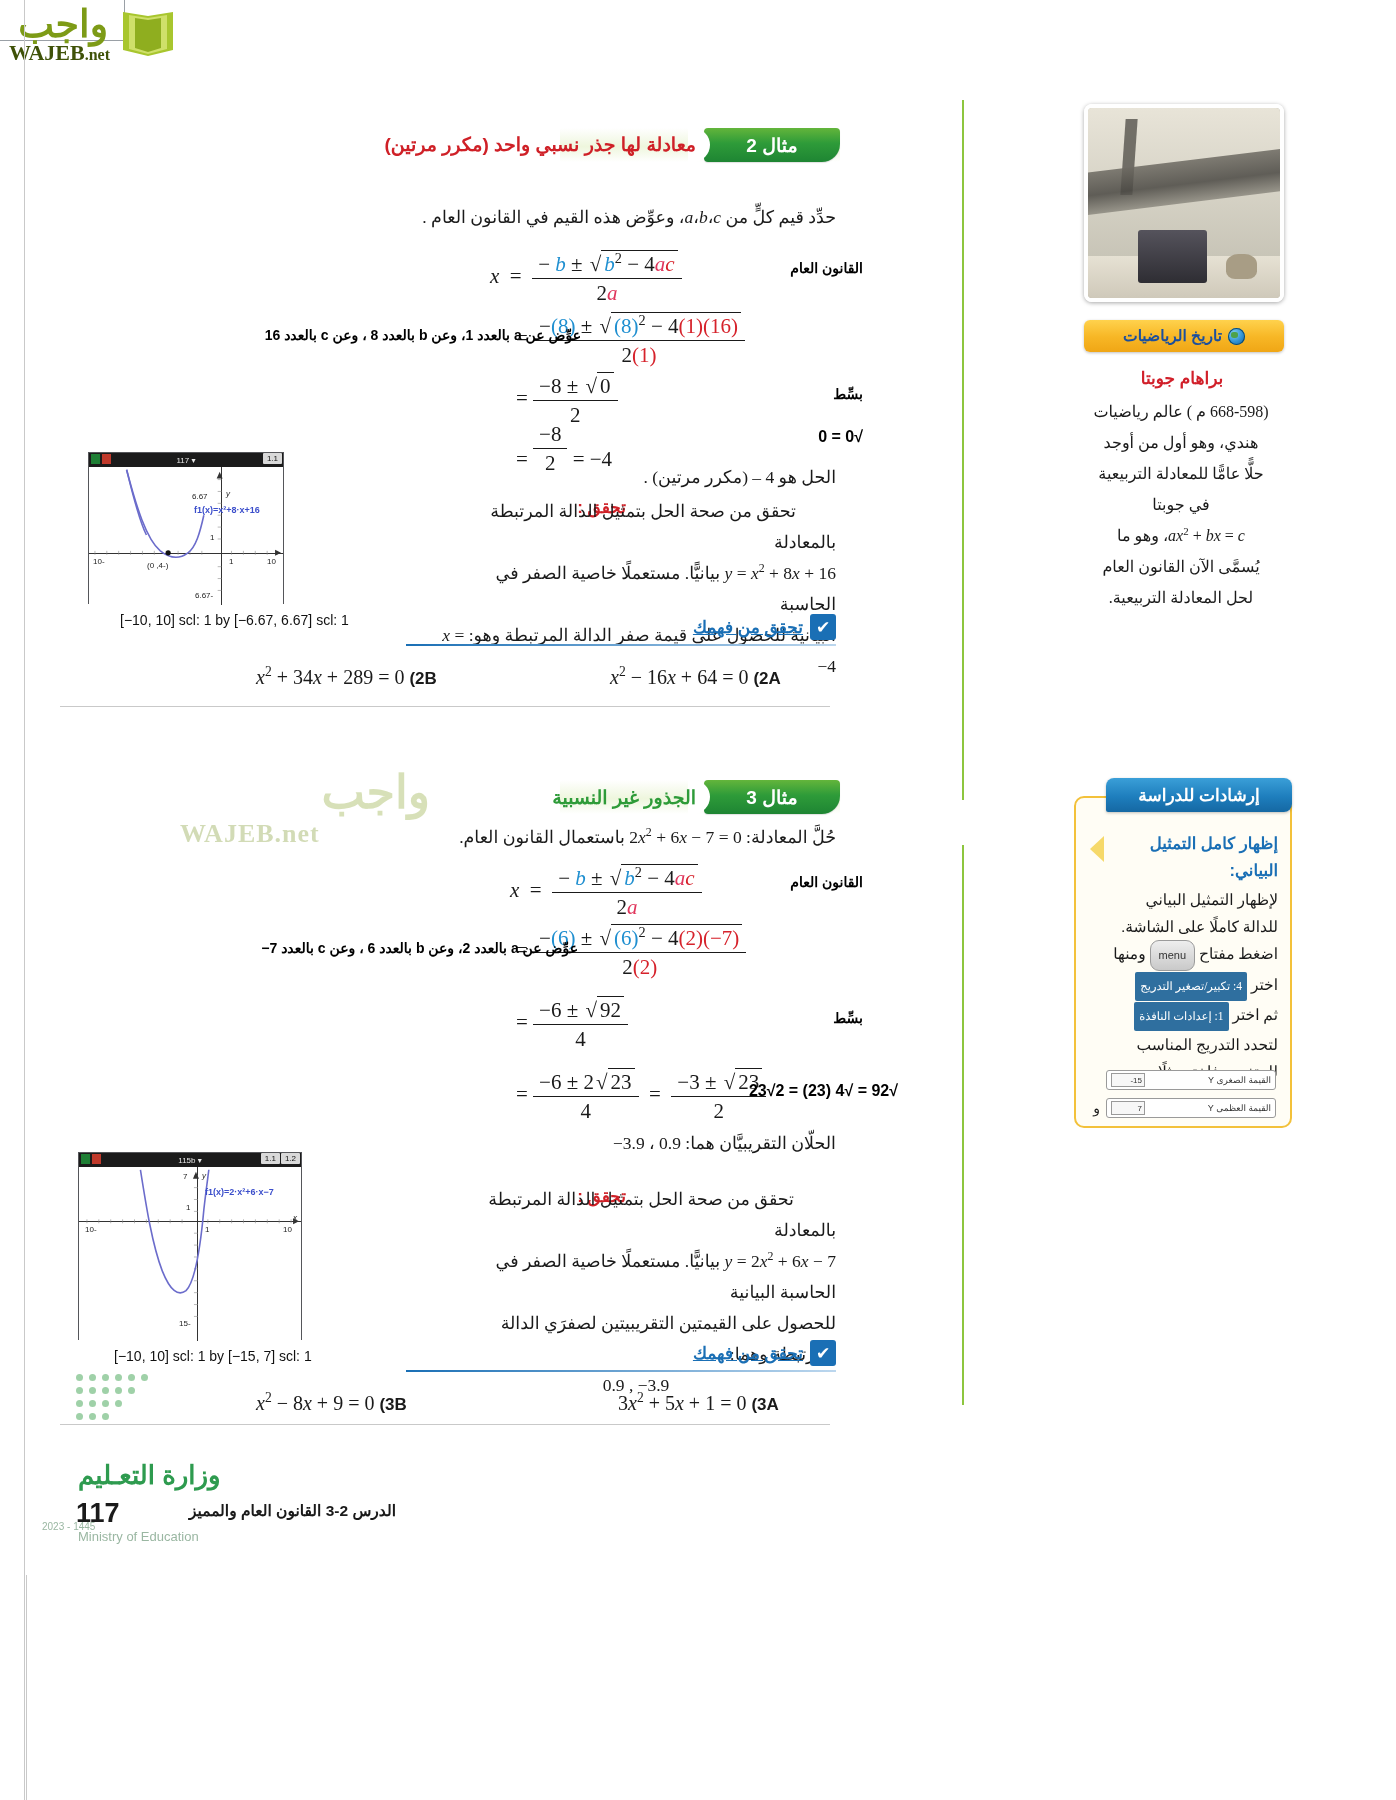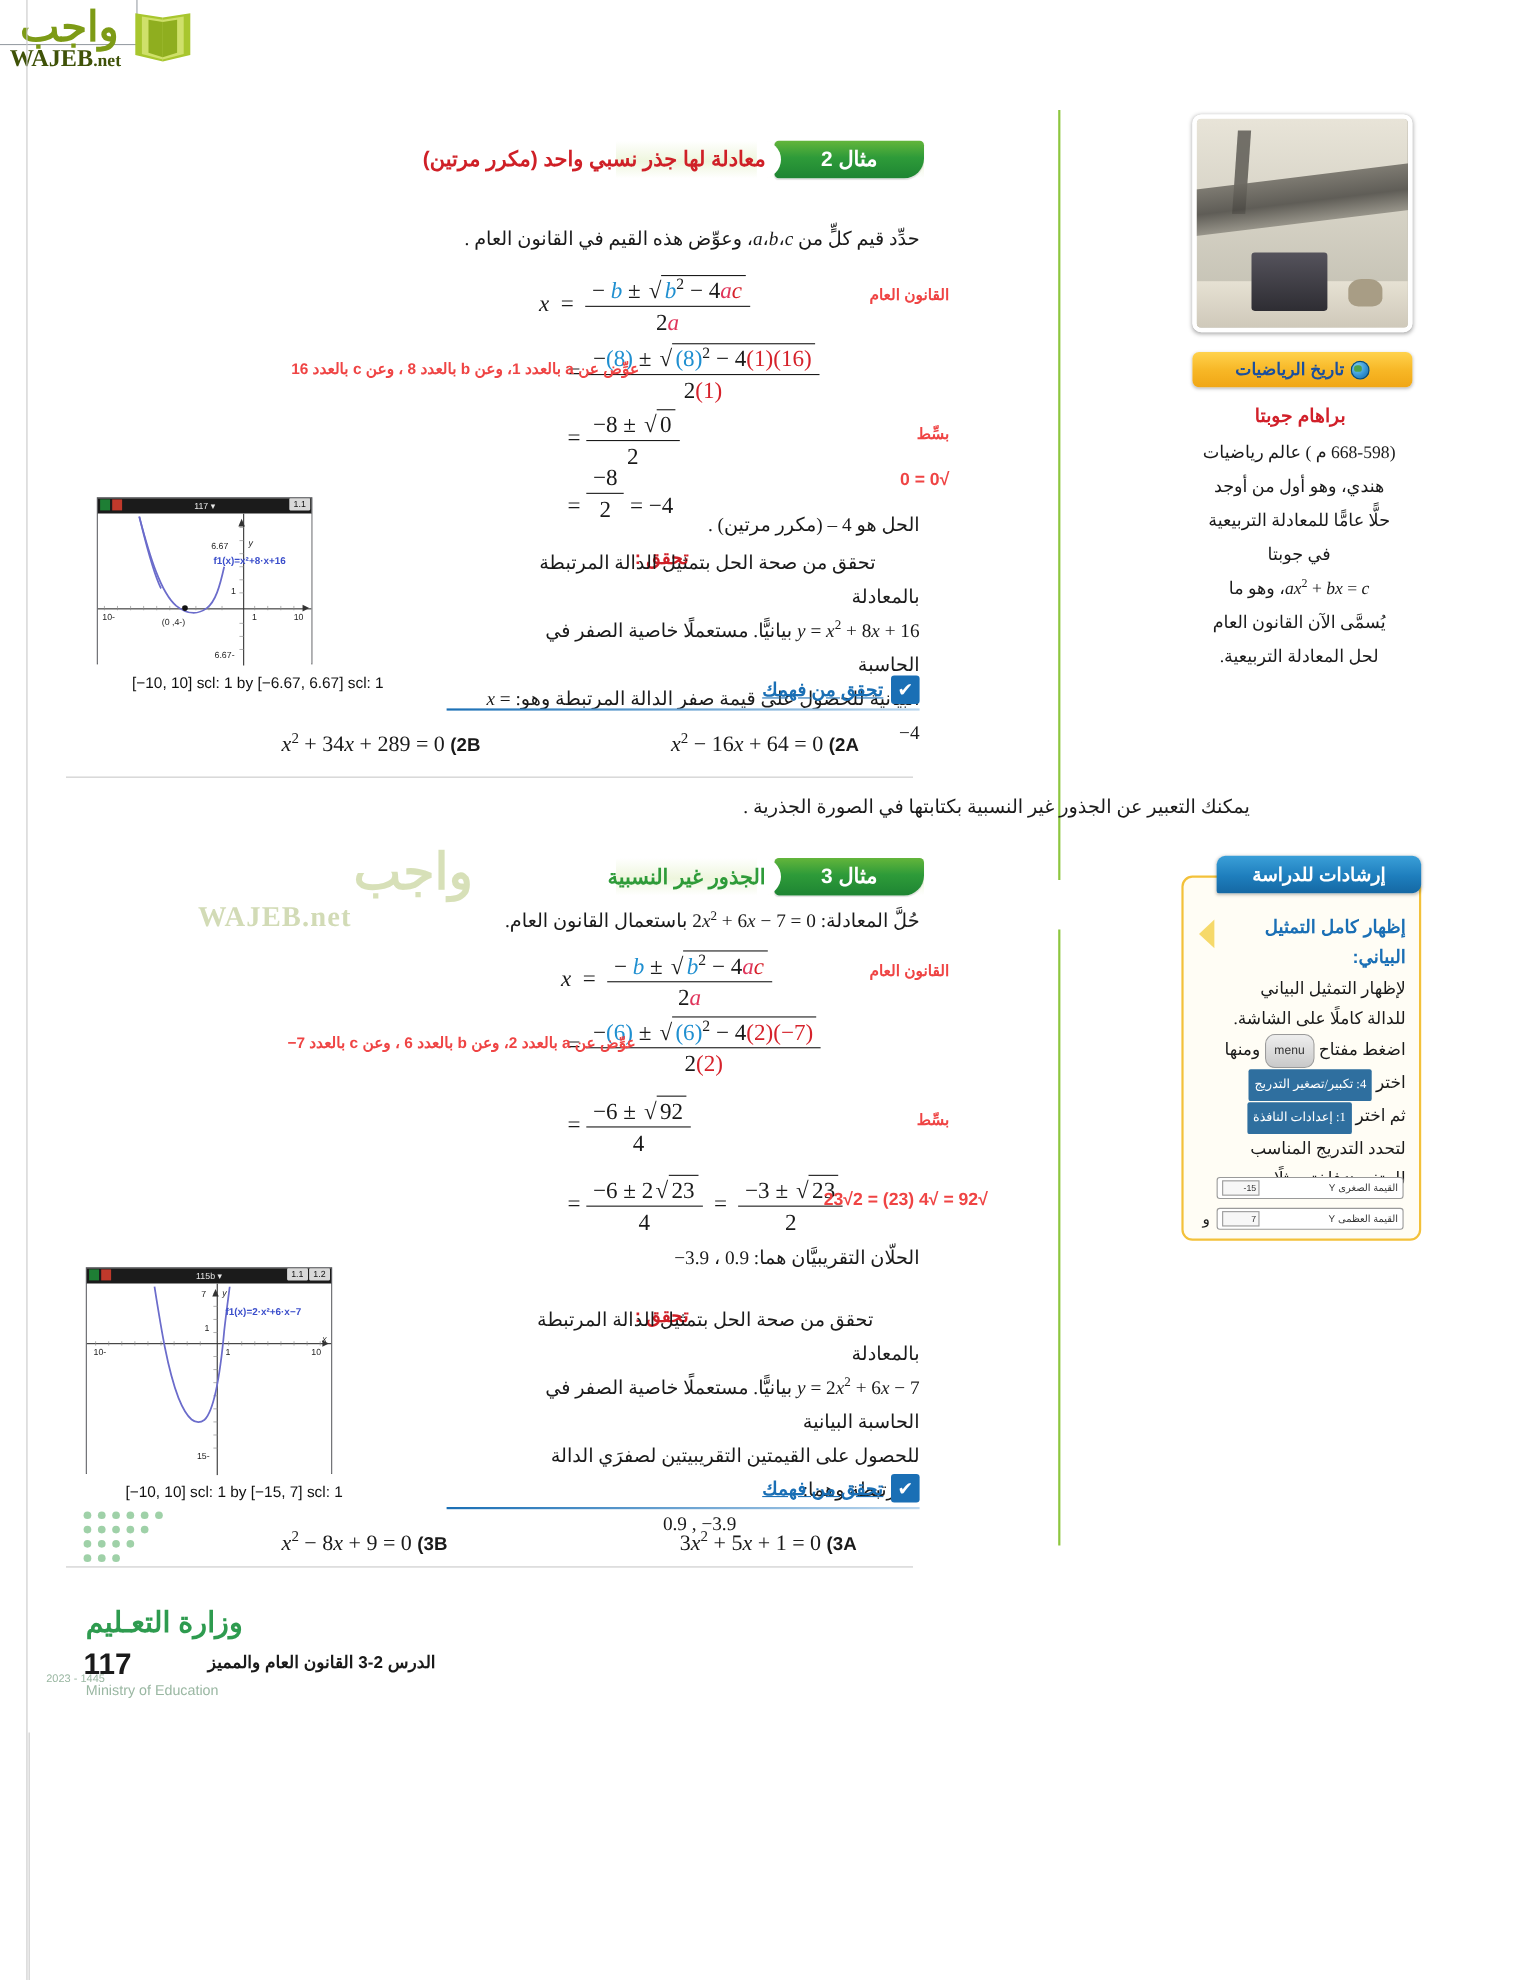--- a/index.html
+++ b/index.html
@@ -78,21 +78,21 @@
   .frac .den { display:block; padding:2px 6px 0 6px; }
   .sqrt { display:inline-block; position:relative; padding-left:2px; }
   .sqrt > .rad { display:inline-block; }
   .radicand { display:inline-block; border-top:1.5px solid currentColor; padding:1px 3px 0 3px; margin-right:-2px;}
   .blue { color:#1f8fd0; }
   .red  { color:#d6222b; }
   .pink { color:#e0365c; }
 
   .eqline { position:absolute; direction:ltr; font-family:"Liberation Serif", serif; font-size:21px; }
   .note {
-    position:absolute; direction:rtl; color:#ef4444;
+    position:absolute; direction:rtl; color:#000000;
     font-size:14px; font-weight:bold; white-space:nowrap;
   }
 
   
   .calc {
     position:absolute; background:#ffffff;
     border:1px solid #55565a; padding:0;
   }
   .calc-bar {
     height:14px; background:#1b1b1b; display:flex; align-items:center;
@@ -416,21 +416,20 @@
 
   <div class="prob" style="left:610px; top:666px;">
     <span class="mathtxt"><i>x</i><sup>2</sup> − 16<i>x</i> + 64 = 0</span>&nbsp;<span class="tag">(2A</span>
   </div>
   <div class="prob" style="left:256px; top:666px;">
     <span class="mathtxt"><i>x</i><sup>2</sup> + 34<i>x</i> + 289 = 0</span>&nbsp;<span class="tag">(2B</span>
   </div>
 
   <div class="hr-foot" style="left:60px; top:706px; width:770px;"></div>
 
-  <div class="body-ar" style="right:140px; top:718px; width:700px; text-align:center;">يمكنك التعبير عن الجذور غير النسبية بكتابتها في الصورة الجذرية .</div>
 
   <div class="ex-header" style="right:556px; top:780px; width:280px;">
     <div class="ex-bar"></div>
     <div class="ex-badge">مثال 3</div>
   </div>
   <div class="ex-title green" style="right:700px; top:786px;">الجذور غير النسبية</div>
 
   <div class="body-ar" style="right:560px; top:822px; width:430px;">
     حُلَّ المعادلة: <span class="mathtxt" dir="ltr">2<i>x</i><sup>2</sup> + 6<i>x</i> − 7 = 0</span> باستعمال القانون العام.
   </div>

